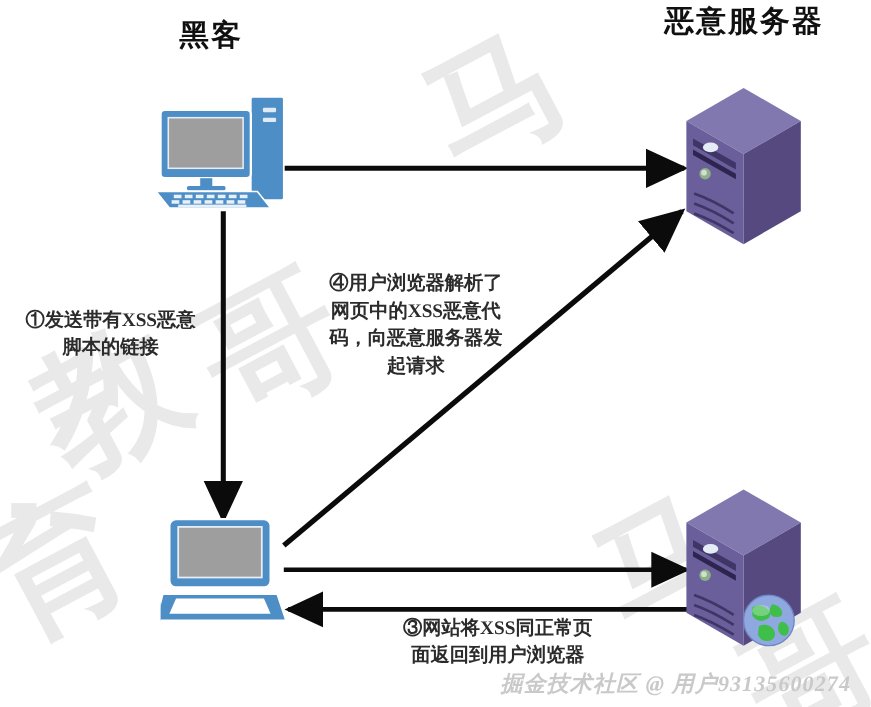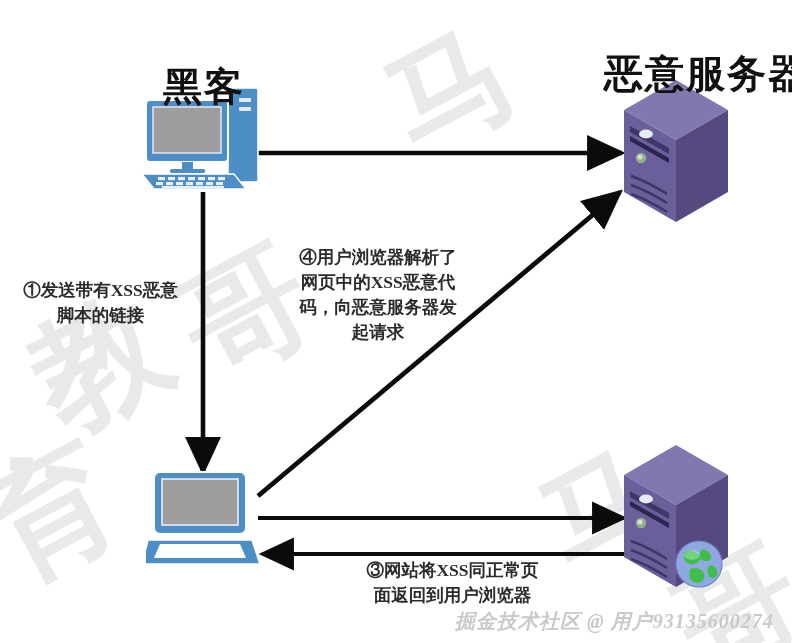--- a/index.html
+++ b/index.html
@@ -42,24 +42,23 @@
     pointer-events: none;
   }
 
   
   .node-title {
     position: absolute;
     z-index: 4;
     color: #101010;
     font-family: "Liberation Serif", "DejaVu Serif", serif;
     font-weight: 700;
-    font-size: 39px;
+    font-size: 27px;
     letter-spacing: 2px;
     white-space: nowrap;
-    margin-top: 46px;
   }
 
   
   .caption {
     position: absolute;
     z-index: 4;
     color: #2b2b2b;
     font-family: "Liberation Serif", "DejaVu Serif", serif;
     font-size: 17.5px;
     line-height: 25px;

